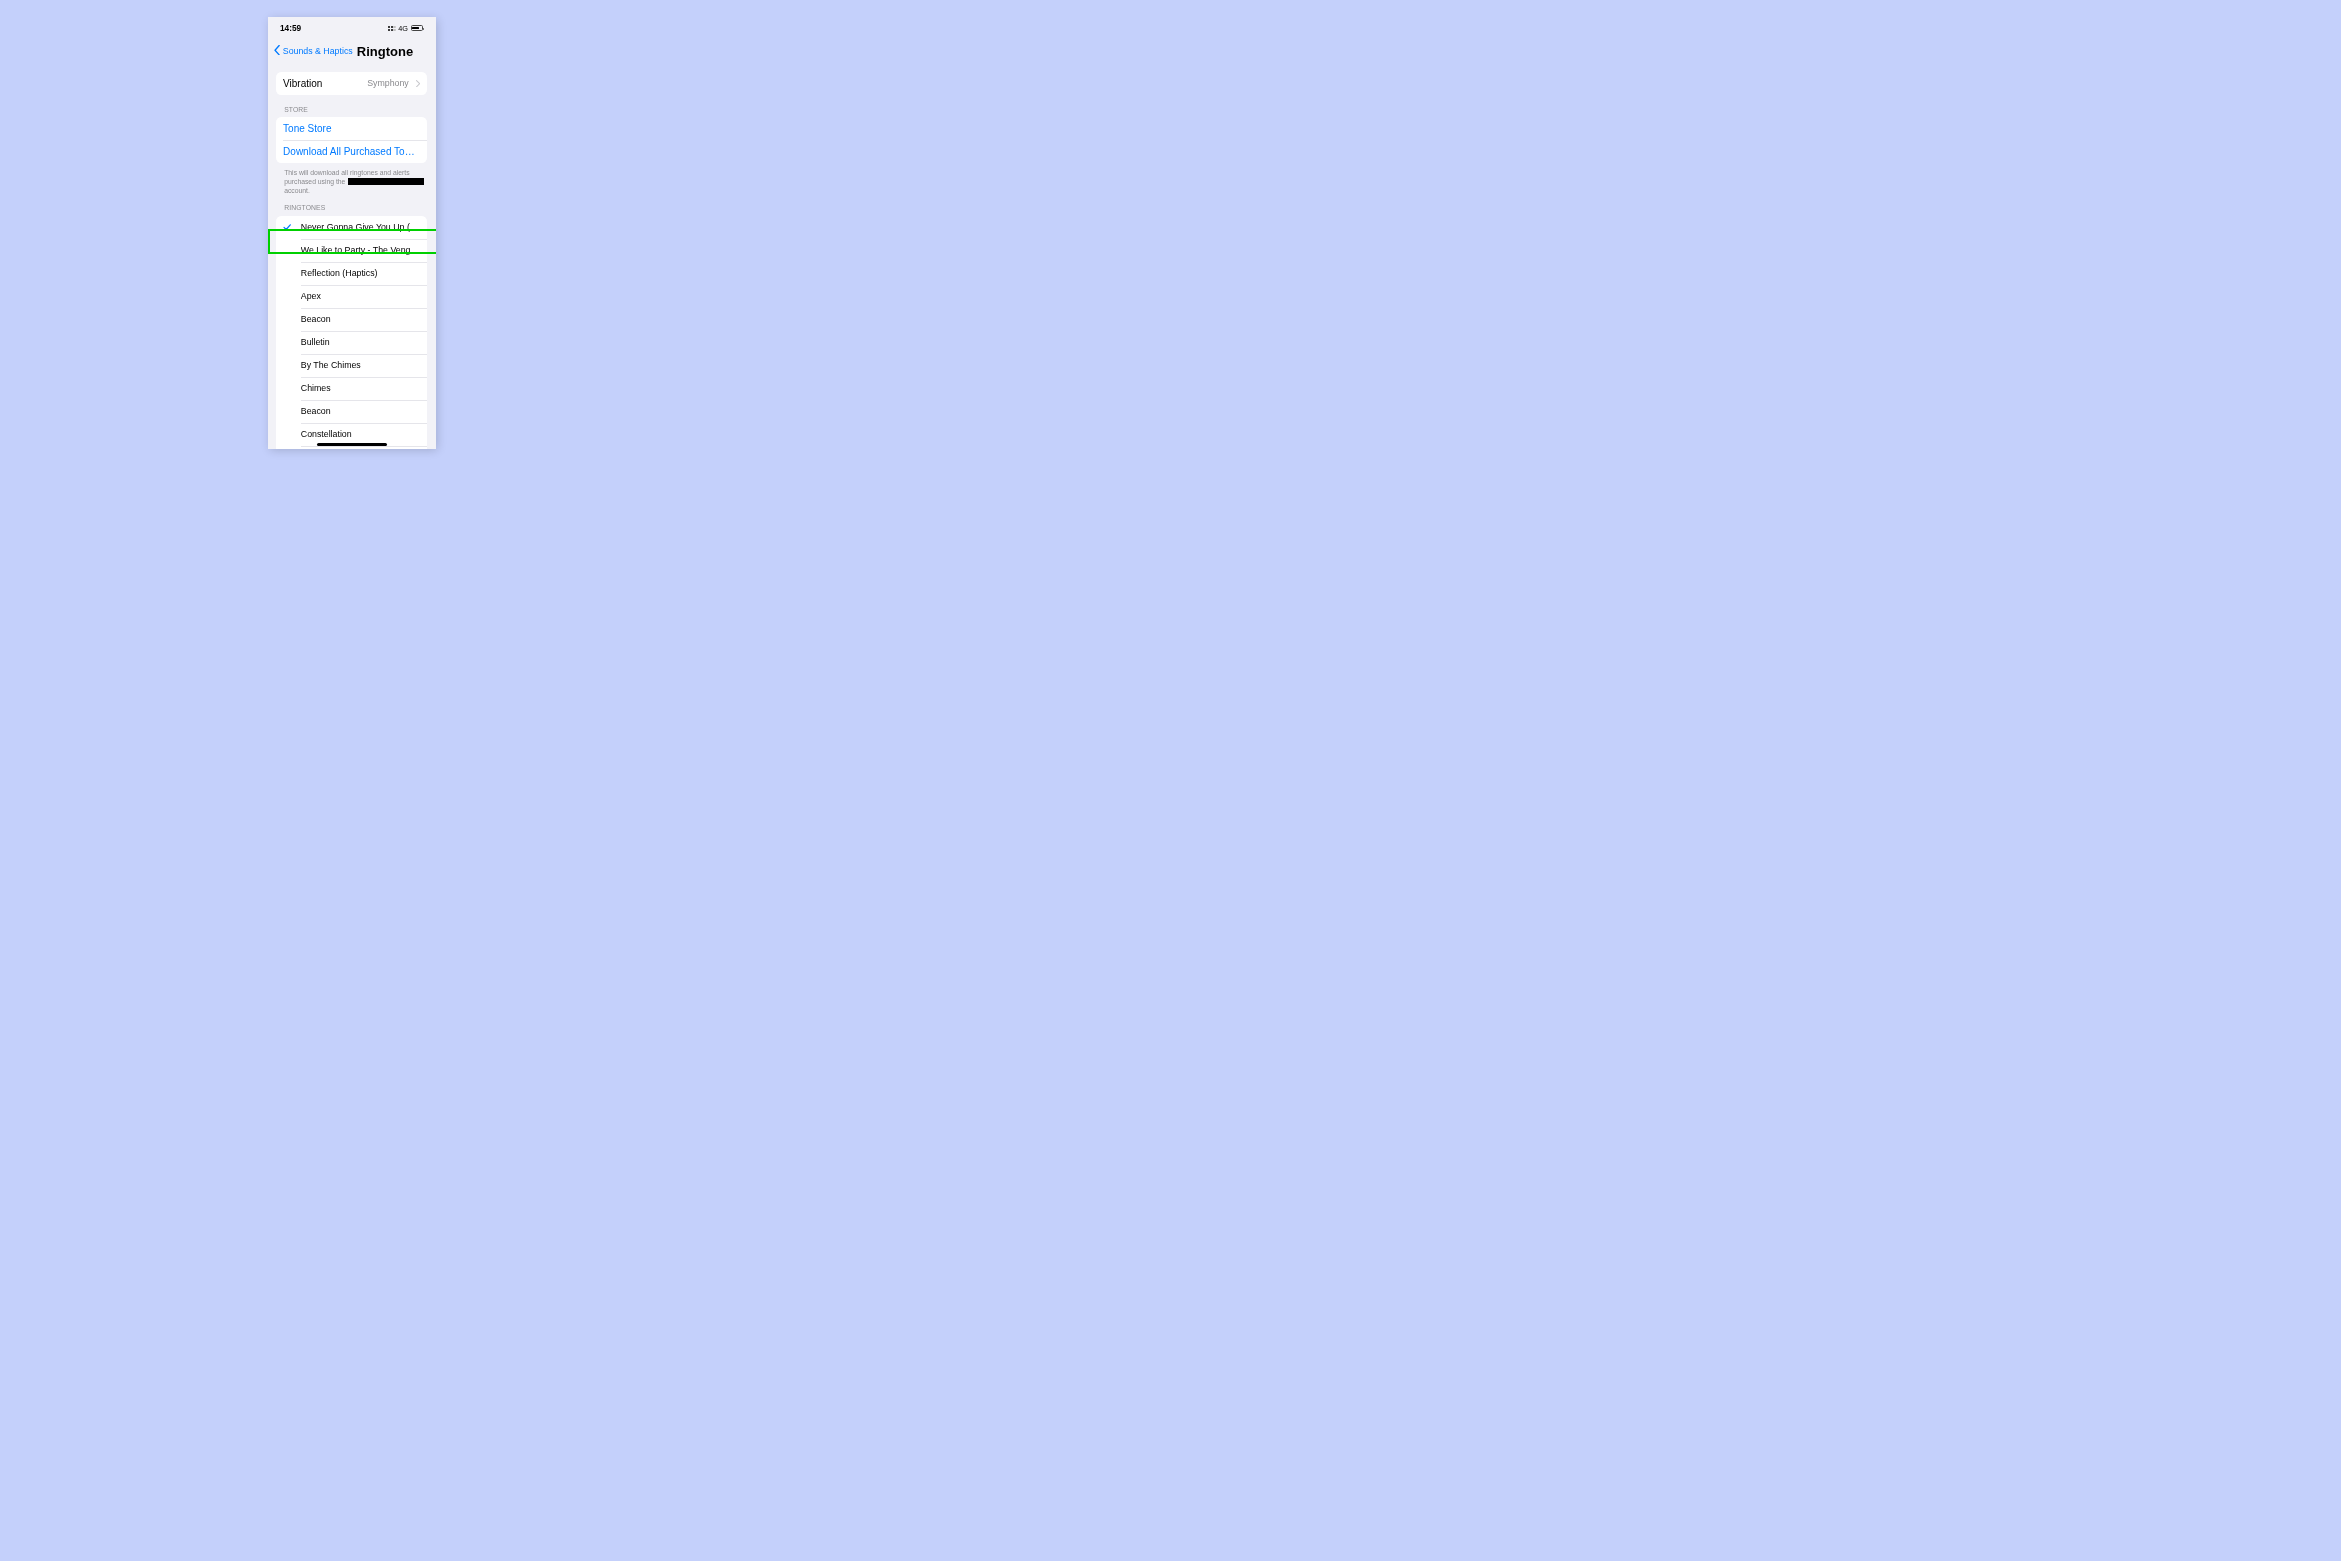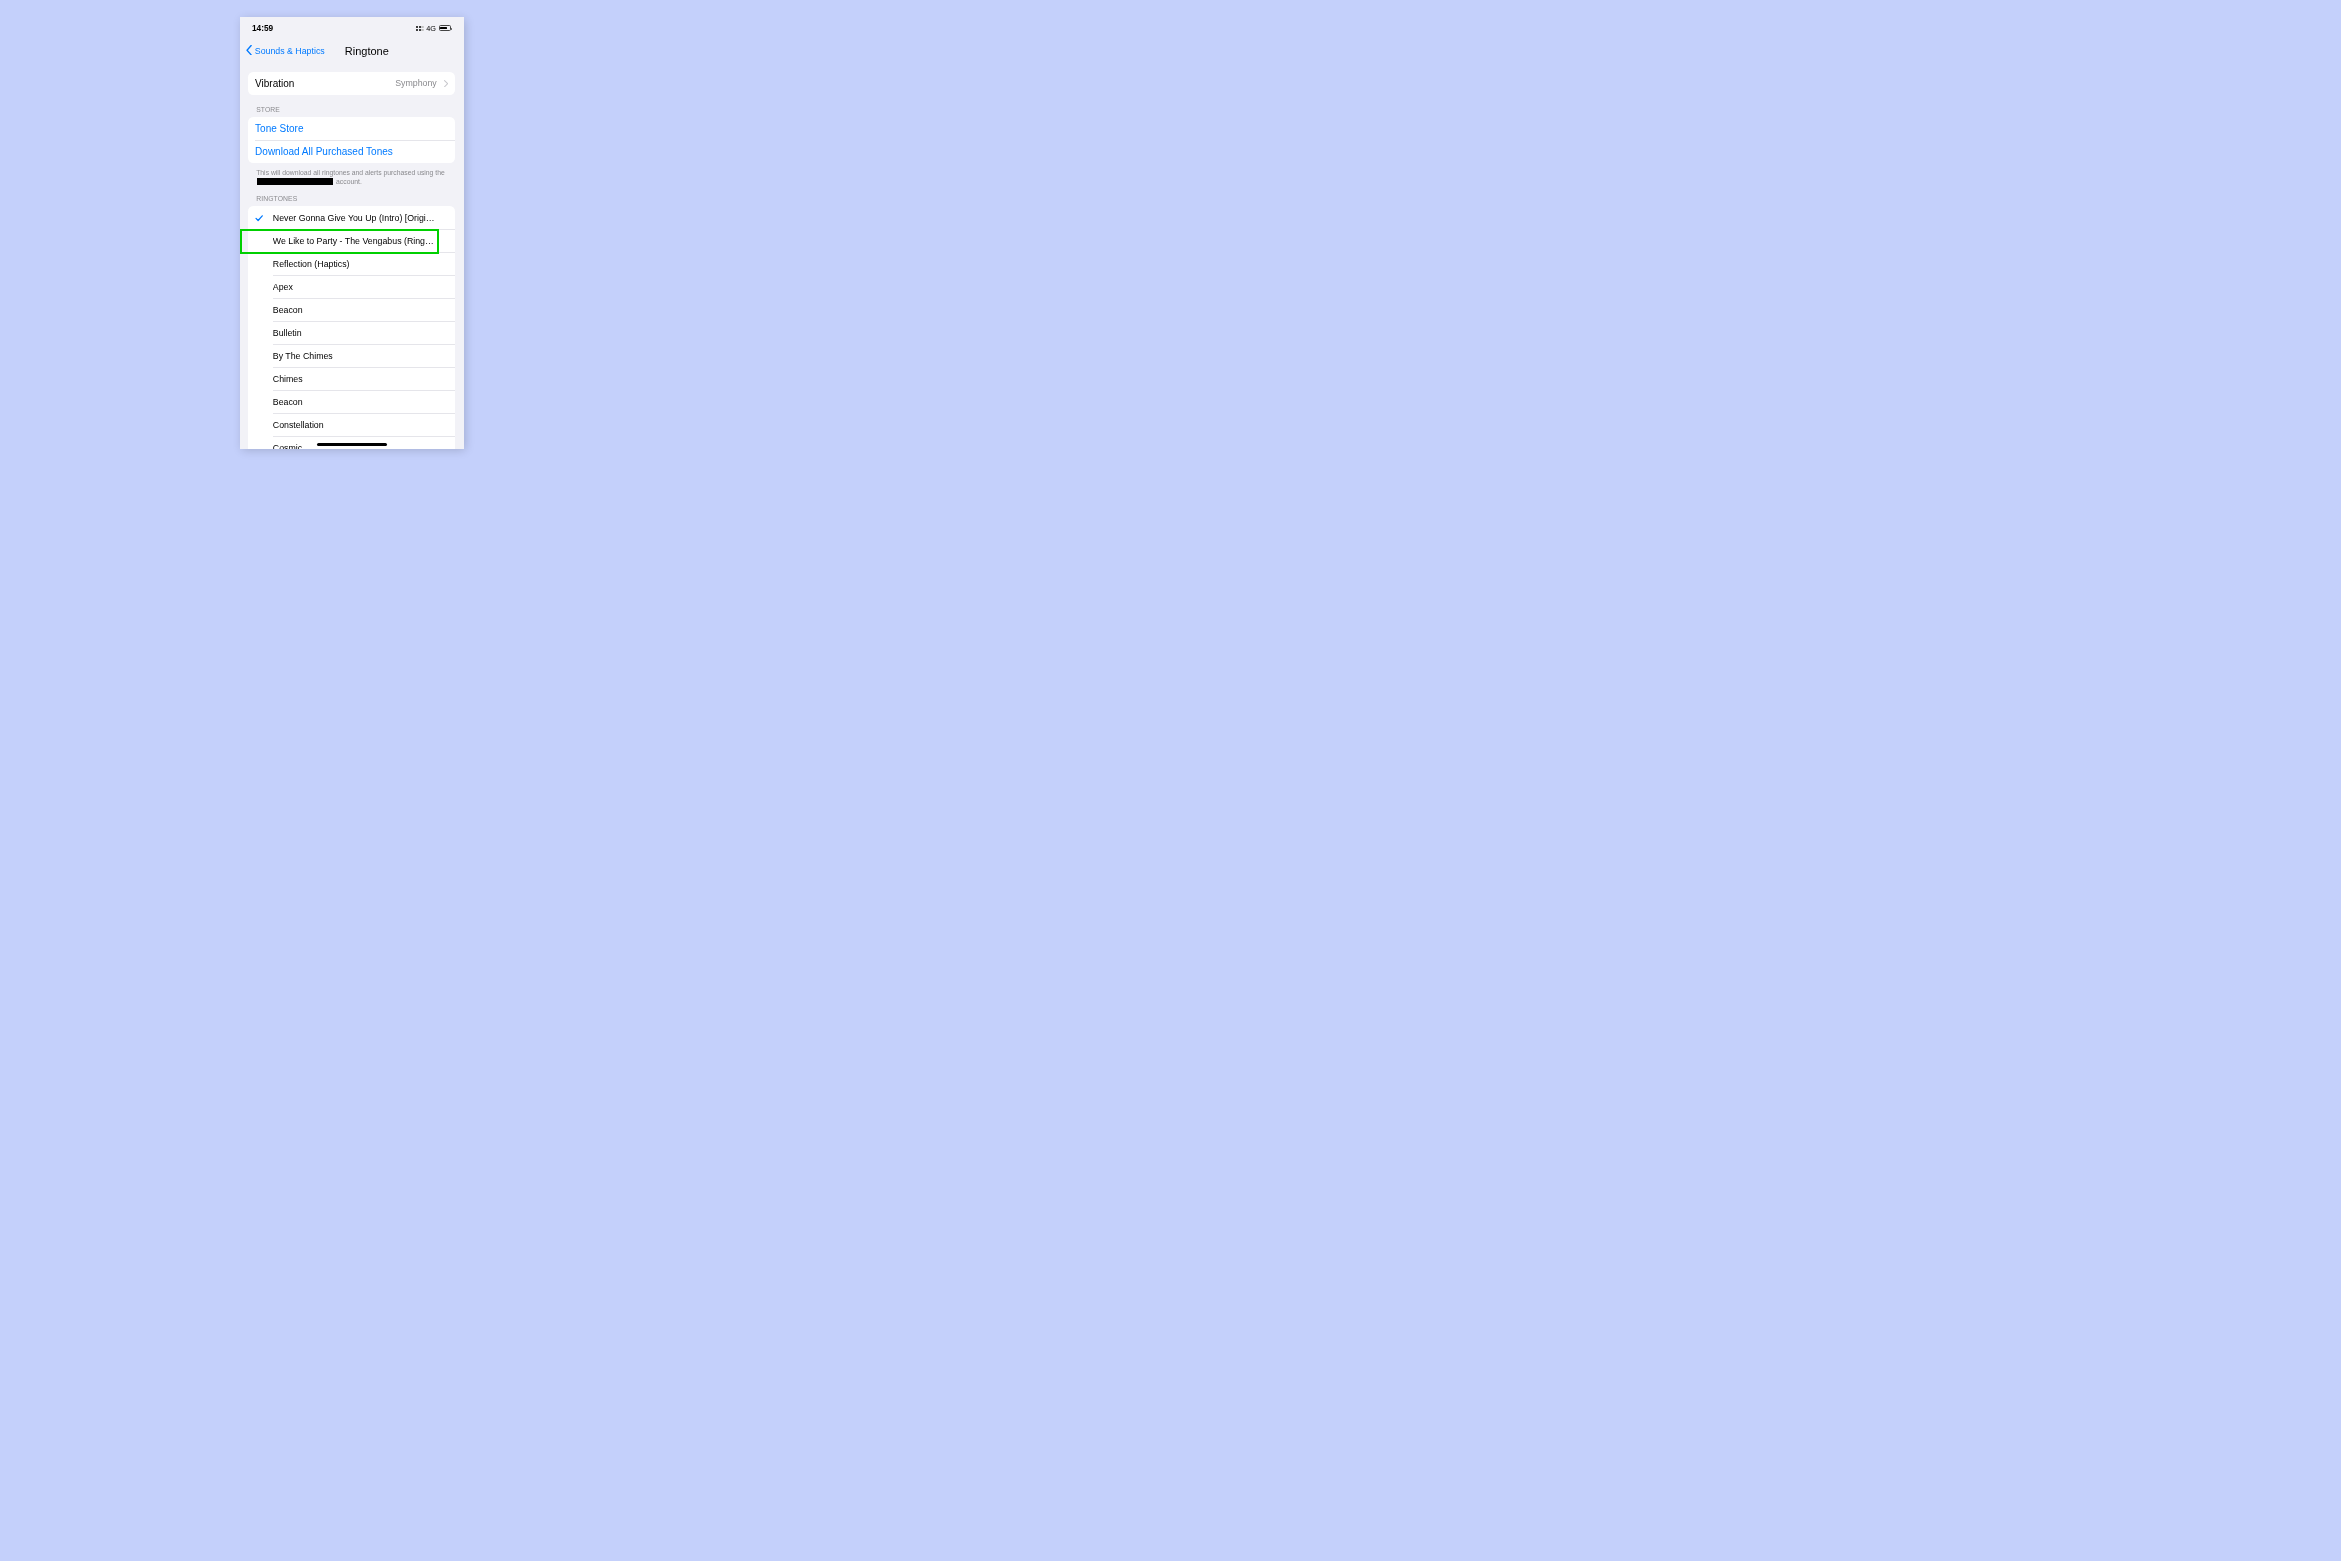--- a/index.html
+++ b/index.html
@@ -28,21 +28,21 @@
   }
   .outer {
     width: 100%;
     height: 100%;
     box-sizing: border-box;
     padding: 16.7px 0 0 0;
     display: flex;
     justify-content: center;
   }
   .phone {
-    width: 224px;
+    width: 168px;
     height: 432px;
     background: var(--ios-bg);
     border-radius: 0px;
     box-shadow: 2.1px 2.1px 9.4px rgba(0,0,0,0.18);
     overflow: hidden;
     position: relative;
   }
 
   
   .status-bar {
@@ -107,23 +107,23 @@
     line-height: 1;
     font-weight: 400;
     padding-right: 1px;
   }
   .back-label {
     color: var(--ios-blue);
     font-size: 8.8px;
   }
   .nav-title {
     color: var(--ios-black);
-    font-size: 11px;
-    font-weight: 400;
-    margin-left: 18px;
+    font-size: 13px;
+    font-weight: 700;
+    margin-left: 2px;
   }
 
   
   .content {
     padding: 1px 0 0 0;
     overflow: hidden;
   }
   .group {
     margin: 8.3px 8.3px 0 8.3px;
     background: var(--ios-white);

